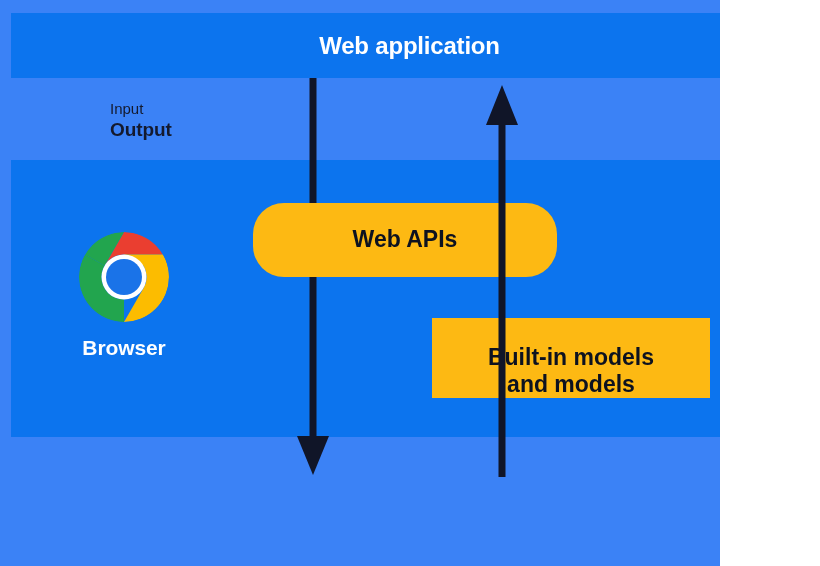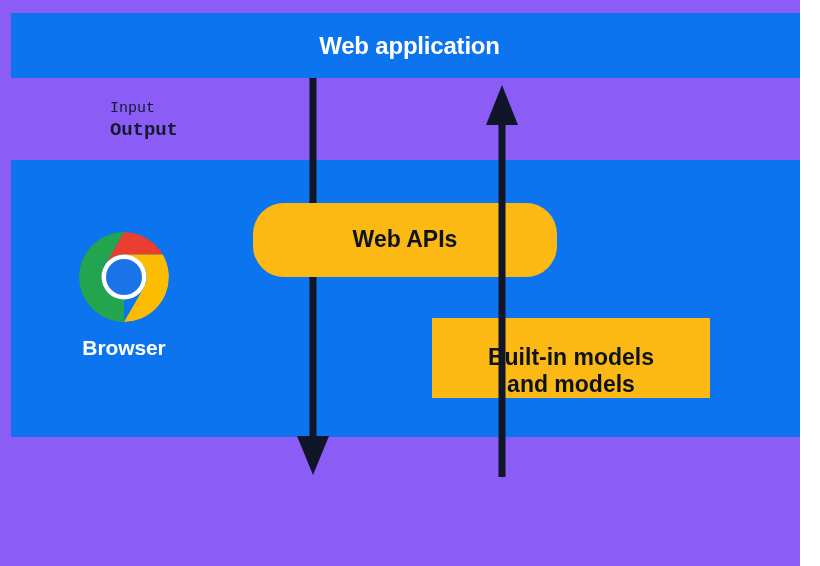--- a/index.html
+++ b/index.html
@@ -7,24 +7,25 @@
     padding: 0;
     background: #ffffff;
   }
   body {
     font-family: "Liberation Sans", sans-serif;
     -webkit-font-smoothing: antialiased;
   }
 
   #diagram {
     position: relative;
-    width: 800px;
+    width: 692px;
     height: 566px;
-    background: #8b5cf6;
+    background: #3b82f6;
     overflow: hidden;
+    padding-left: 28px;
   }
 
   
   .band {
     position: absolute;
     background: #0c74ee;
     display: flex;
     align-items: center;
     justify-content: center;
   }
@@ -54,21 +55,20 @@
     font-weight: bold;
     letter-spacing: -0.2px;
     line-height: 1;
   }
 
   
   .caption {
     position: absolute;
     color: #141a2e;
     line-height: 1.28;
-    font-family: Liberation Mono, monospace;
   }
   .caption .kicker {
     font-size: 15px;
     font-weight: normal;
     display: block;
   }
   .caption .value {
     font-size: 19px;
     font-weight: bold;
     display: block;

